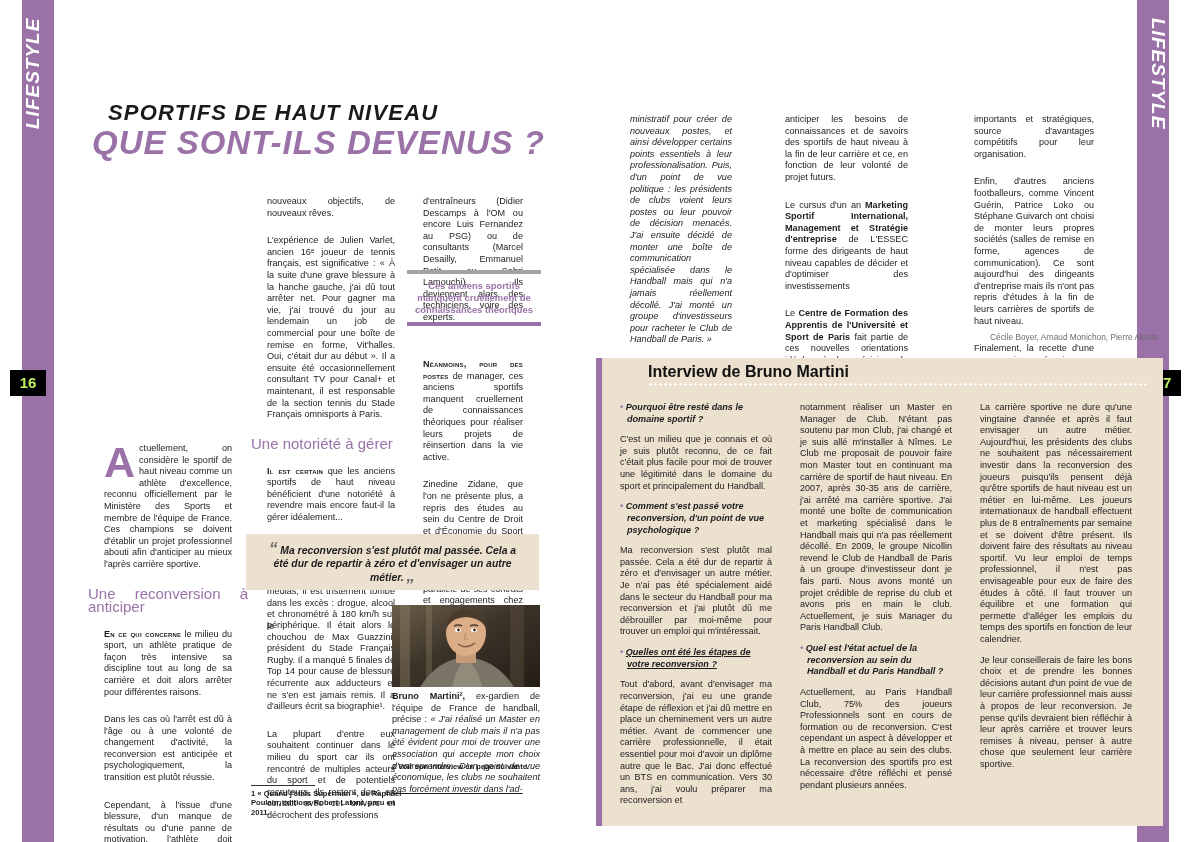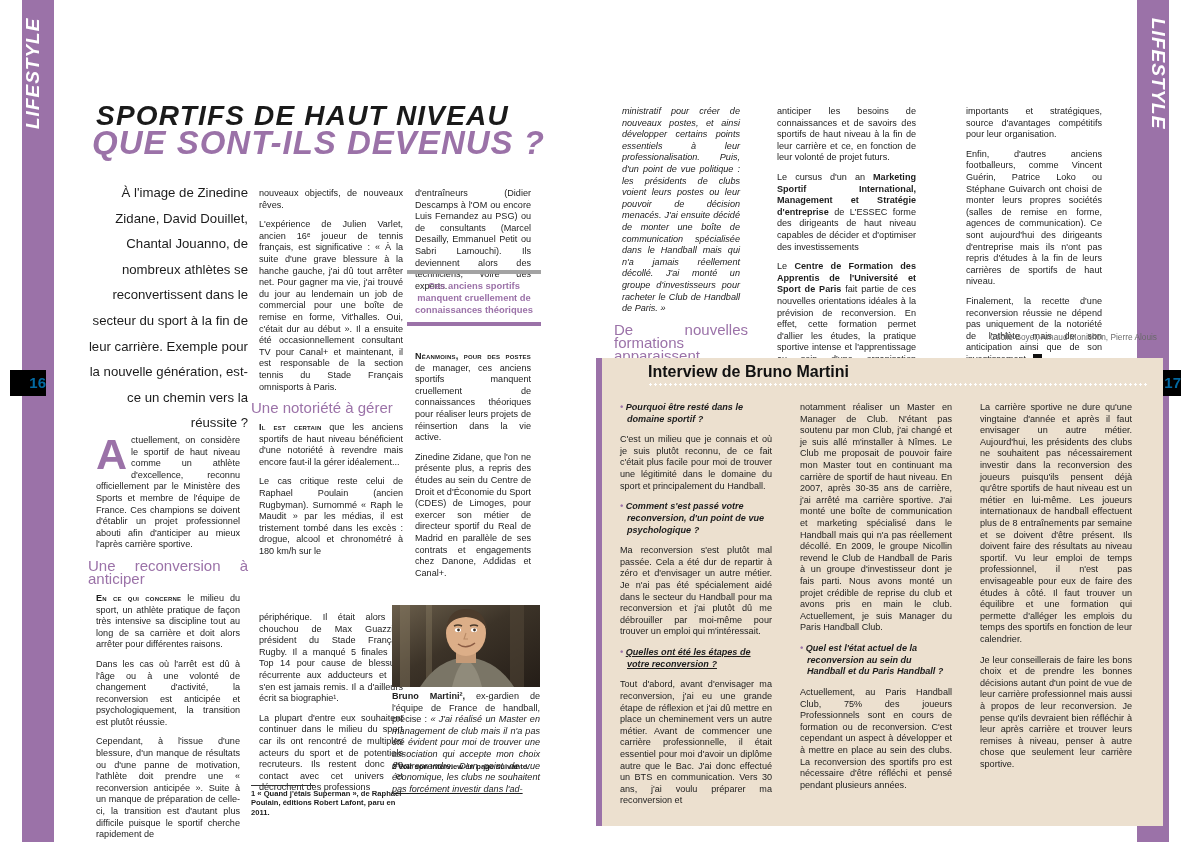--- a/index.html
+++ b/index.html
@@ -26,48 +26,48 @@
     text-align:right;padding-bottom:8px;box-sizing:border-box;
   }
   .band-label-right{
     right:22px;top:10px;width:32px;height:200px;
     writing-mode:vertical-rl;
     text-align:left;padding-top:8px;box-sizing:border-box;
   }
 
   
   .folio{
-    position:absolute;background:#000;color:#0369a1;
-    width:36px;height:26px;line-height:26px;text-align:right;
+    position:absolute;background:#000;color:#bef264;
+    width:36px;height:26px;line-height:26px;text-align:center;
     font-size:15px;font-weight:bold;
   }
   .folio-left{left:10px;top:370px;}
   .folio-right{right:10px;top:370px;}
 
   
   .kicker{
-    position:absolute;left:96px;top:100px;
-    font-size:28px;font-weight:bold;font-style:italic;
+    position:absolute;left:108px;top:100px;
+    font-size:22px;font-weight:bold;font-style:italic;
     letter-spacing:1.2px;color:#1a1a1a;
   }
   .headline{
     position:absolute;left:92px;top:124px;
     font-size:33px;font-weight:bold;font-style:italic;
     letter-spacing:1px;color:#9b72a8;text-align:right;
   }
 
   
   .col{
     position:absolute;
     font-size:9.1px;line-height:11.6px;
     color:#1c1c1c;
     text-align:justify;
     -webkit-hyphens:auto;hyphens:auto;
   }
-  .col p{margin:8px;}
+  .col p{margin:16px;}
   .col p + p{margin-top:0px;}
   .sub{
     color:#9b72a8;font-size:15px;line-height:13px;
     font-weight:normal;margin:7px 0 1px 0;
   }
   .sc{font-variant:small-caps;font-weight:bold;letter-spacing:.2px;}
   .bd{font-weight:bold;}
 
   
   .standfirst{
@@ -166,21 +166,20 @@
   <div class="band band-right"></div>
   <div class="band-label band-label-left">LIFESTYLE</div>
   <div class="band-label band-label-right">LIFESTYLE</div>
 
   <div class="folio folio-left">16</div>
   <div class="folio folio-right">17</div>
 
   <div class="kicker">SPORTIFS DE HAUT NIVEAU</div>
   <div class="headline">QUE SONT-ILS DEVENUS ?</div>
 
-  <div class="standfirst">À l'image de Zinedine Zidane, David Douillet, Chantal Jouanno, de nombreux athlètes se reconvertissent dans le secteur du sport à la fin de leur carrière. Exemple pour la nouvelle génération, est-ce un chemin vers la réussite ?</div>
 
   <div class="col" style="left:88px;top:427px;width:160px;">
     <p><span class="dropcap">A</span><span>ctuellement, on considère le sportif de haut niveau comme un athlète d'excellence, reconnu officiellement par le Ministère des Sports et membre de l'équipe de France. Ces champions se doivent d'établir un projet professionnel abouti afin d'anticiper au mieux l'après carrière sportive.</span></p>
     <div class="sub">Une reconversion à anticiper</div>
     <p><span class="sc">En ce qui concerne</span><span> le milieu du sport, un athlète pratique de façon très intensive sa discipline tout au long de sa carrière et doit alors arrêter pour différentes raisons.</span></p>
     <p>Dans les cas où l'arrêt est dû à l'âge ou à une volonté de changement d'activité, la reconversion est anticipée et psychologiquement, la transition est plutôt réussie.</p>
     <p>Cependant, à l'issue d'une blessure, d'un manque de résultats ou d'une panne de motivation, l'athlète doit prendre une « reconversion anticipée ». Suite à un manque de préparation de celle-ci, la transition est d'autant plus difficile puisque le sportif cherche rapidement de</p>
   </div>
 
   <div class="col" style="left:251px;top:180px;width:160px;">
@@ -201,20 +200,27 @@
     <p>d'entraîneurs (Didier Descamps à l'OM ou encore Luis Fernandez au PSG) ou de consultants (Marcel Desailly, Emmanuel Petit ou Sabri Lamouchi). Ils deviennent alors des techniciens, voire des experts.</p>
   </div>
   <div class="callout">
     <span>Ces anciens sportifs manquent cruellement de connaissances théoriques</span>
   </div>
   <div class="col" style="left:407px;top:343px;width:132px;">
     <p><span class="sc">Néanmoins, pour des postes</span><span> de manager, ces anciens sportifs manquent cruellement de connaissances théoriques pour réaliser leurs projets de réinsertion dans la vie active.</span></p>
     <p>Zinedine Zidane, que l'on ne présente plus, a repris des études au sein du Centre de Droit et d'Économie du Sport (CDES) de Limoges, pour exercer son métier de directeur sportif du Real de Madrid en parallèle de ses contrats et engagements chez Danone, Addidas et Canal+.</p>
   </div>
 
+  <div class="pullquote">
+    <div class="qtext">
+      <span class="qmark">“</span>
+      <span>Ma reconversion s'est plutôt mal passée. Cela a été dur de repartir à zéro et d'envisager un autre métier.</span>
+      <span class="qmark">„</span>
+    </div>
+  </div>
 
   <div class="photo">
     <svg width="148" height="82" viewBox="0 0 148 82">
       <defs>
         <linearGradient id="bgg" x1="0" y1="0" x2="1" y2="1">
           <stop offset="0" stop-color="#6b5f4c"></stop>
             <stop offset="0.45" stop-color="#3c3328"></stop>
           <stop offset="1" stop-color="#241d17"></stop>
         </linearGradient>
       </defs>

